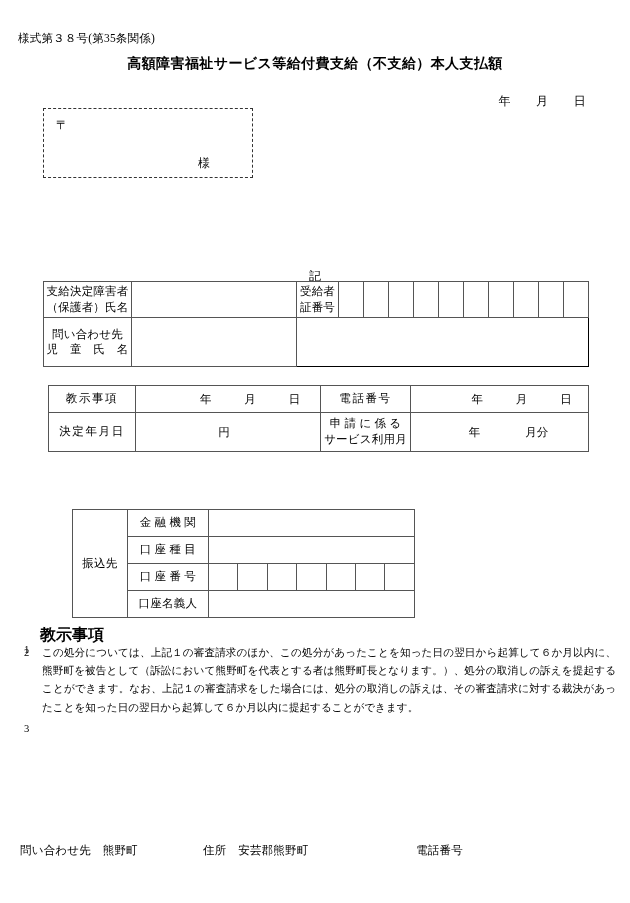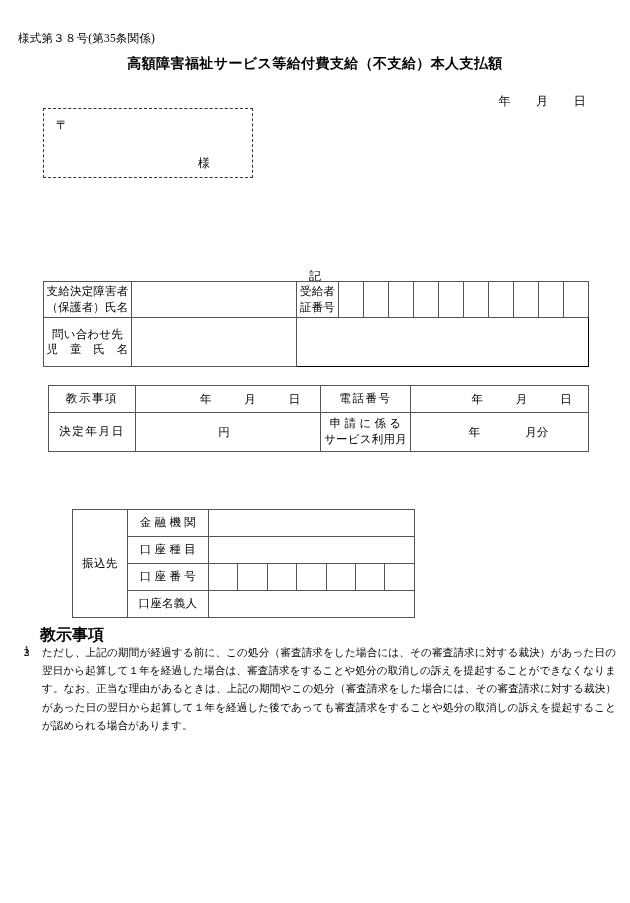--- a/index.html
+++ b/index.html
@@ -350,21 +350,26 @@
   </tbody>
     </table>
 
   <div class="notice-title">教示事項</div>
   <div class="notice">
     <div class="item">
       <span class="n">1</span>
     </div>
     <div class="item">
       <span class="n">2</span>
+      <span>この処分については、上記１の審査請求のほか、この処分があったことを知った日の翌日から起算して６か月以内に、熊野町を被告として（訴訟において熊野町を代表とする者は熊野町長となります。）、処分の取消しの訴えを提起することができます。なお、上記１の審査請求をした場合には、処分の取消しの訴えは、その審査請求に対する裁決があったことを知った日の翌日から起算して６か月以内に提起することができます。</span>
     </div>
     <div class="item">
       <span class="n">3</span>
-      <span>ただし、上記の期間が経過する前に、この処分（審査請求をした場合には、その審査請求に対する裁決）があった日の翌日から起算して１年を経過した場合は、審査請求をすることや処分の取消しの訴えを提起することができなくなります。なお、正当な理由があるときは、上記の期間やこの処分（審査請求をした場合には、その審査請求に対する裁決）があった日の翌日から起算して１年を経過した後であっても審査請求をすることや処分の取消しの訴えを提起することが認められる場合があります。</span>
     </div>
   </div>
 
+  <div class="footer">
+    <span class="f1">問い合わせ先　熊野町</span>
+    <span class="f2">住所　安芸郡熊野町</span>
+    <span class="f3">電話番号</span>
+  </div>
 
 </div>
 
 </body></html>

